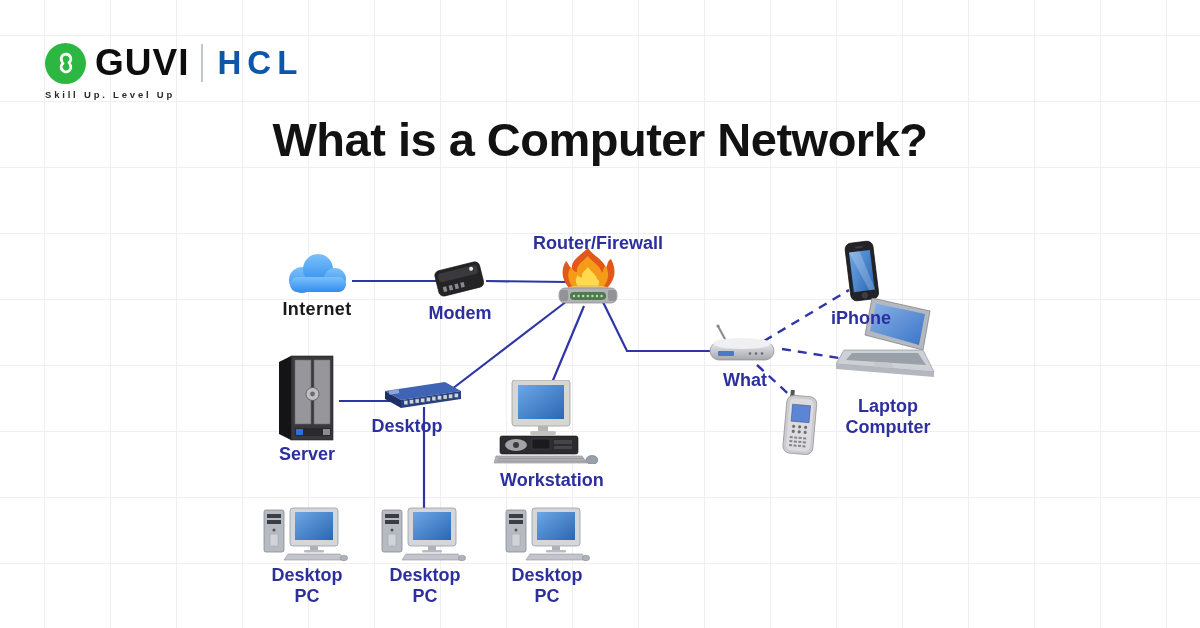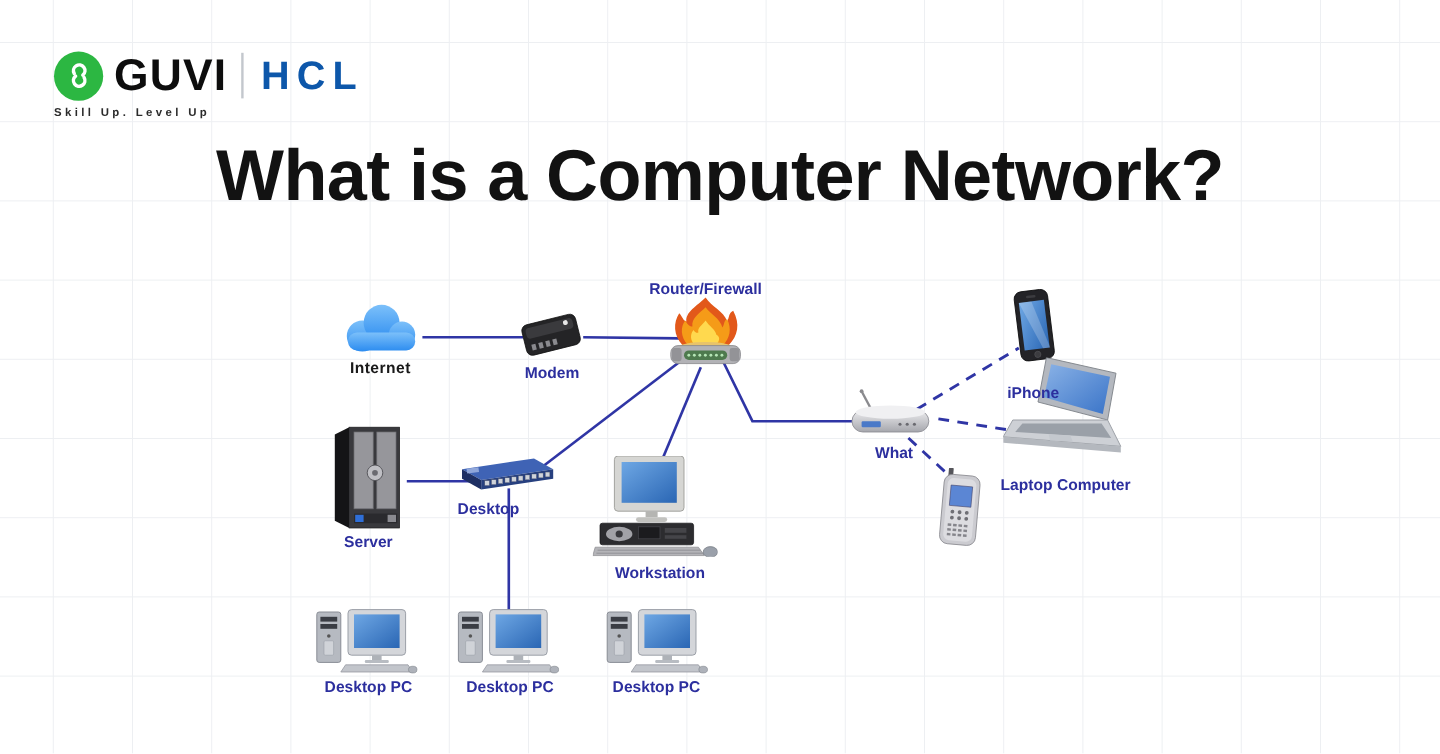--- a/index.html
+++ b/index.html
@@ -15,25 +15,25 @@
   }
   
   .header{position:absolute;left:45px;top:42px;}
   .brandrow{display:flex;align-items:center;}
   .guvi-badge{width:41px;height:41px;border-radius:50%;background:#2cb742;display:flex;align-items:center;justify-content:center;}
   .guvi-name{font-size:37px;font-weight:700;color:#0d0d0d;letter-spacing:1px;margin-left:9px;}
   .brand-divider{width:2px;height:38px;background:#c3c7cd;margin:0 14px 0 12px;}
   .hcl-name{font-size:33px;font-weight:800;color:#0d57aa;letter-spacing:6px;}
   .tagline{margin-top:5px;font-size:9.5px;font-weight:700;letter-spacing:2.8px;color:#2b2b2b;}
   
-  .page-title{position:absolute;top:112px;left:0;width:100%;text-align:center;font-size:60px;font-weight:700;color:#121212;letter-spacing:-.5px;}
+  .page-title{position:absolute;top:112px;left:0;width:100%;text-align:center;font-size:47px;font-weight:700;color:#121212;letter-spacing:-.5px;}
   
   .wires{position:absolute;left:0;top:0;pointer-events:none;}
   .node{position:absolute;}
-  .lbl{position:absolute;text-align:center;font-size:13px;font-weight:700;color:#2c2f9e;}
+  .lbl{position:absolute;text-align:center;font-size:18px;font-weight:700;color:#2c2f9e;}
   .lbl.black{color:#1a1a1a;letter-spacing:.4px;}
 </style>
 </head>
 <body>
 
 <div class="canvas">
 
   <svg width="0" height="0" style="position:absolute">
     <defs>
       <linearGradient id="gradCloud" x1="0" y1="0" x2="0" y2="1">
@@ -302,16 +302,16 @@
   <div class="lbl black" style="left:277px;top:299px;width:80px">Internet</div>
   <div class="lbl" style="left:420px;top:303px;width:80px">Modem</div>
   <div class="lbl" style="left:533px;top:233px;width:110px">Router/Firewall</div>
   <div class="lbl" style="left:367px;top:416px;width:80px">Desktop</div>
   <div class="lbl" style="left:267px;top:444px;width:80px">Server</div>
   <div class="lbl" style="left:500px;top:470px;width:100px">Workstation</div>
   <div class="lbl" style="left:262px;top:565px;width:90px">Desktop PC</div>
   <div class="lbl" style="left:380px;top:565px;width:90px">Desktop PC</div>
   <div class="lbl" style="left:502px;top:565px;width:90px">Desktop PC</div>
   <div class="lbl" style="left:705px;top:370px;width:80px">What</div>
-  <div class="lbl" style="left:821px;top:320px;width:80px">iPhone</div>
+  <div class="lbl" style="left:821px;top:308px;width:80px">iPhone</div>
   <div class="lbl" style="left:828px;top:396px;width:120px">Laptop Computer</div>
 
 </div>
 
 </body></html>

